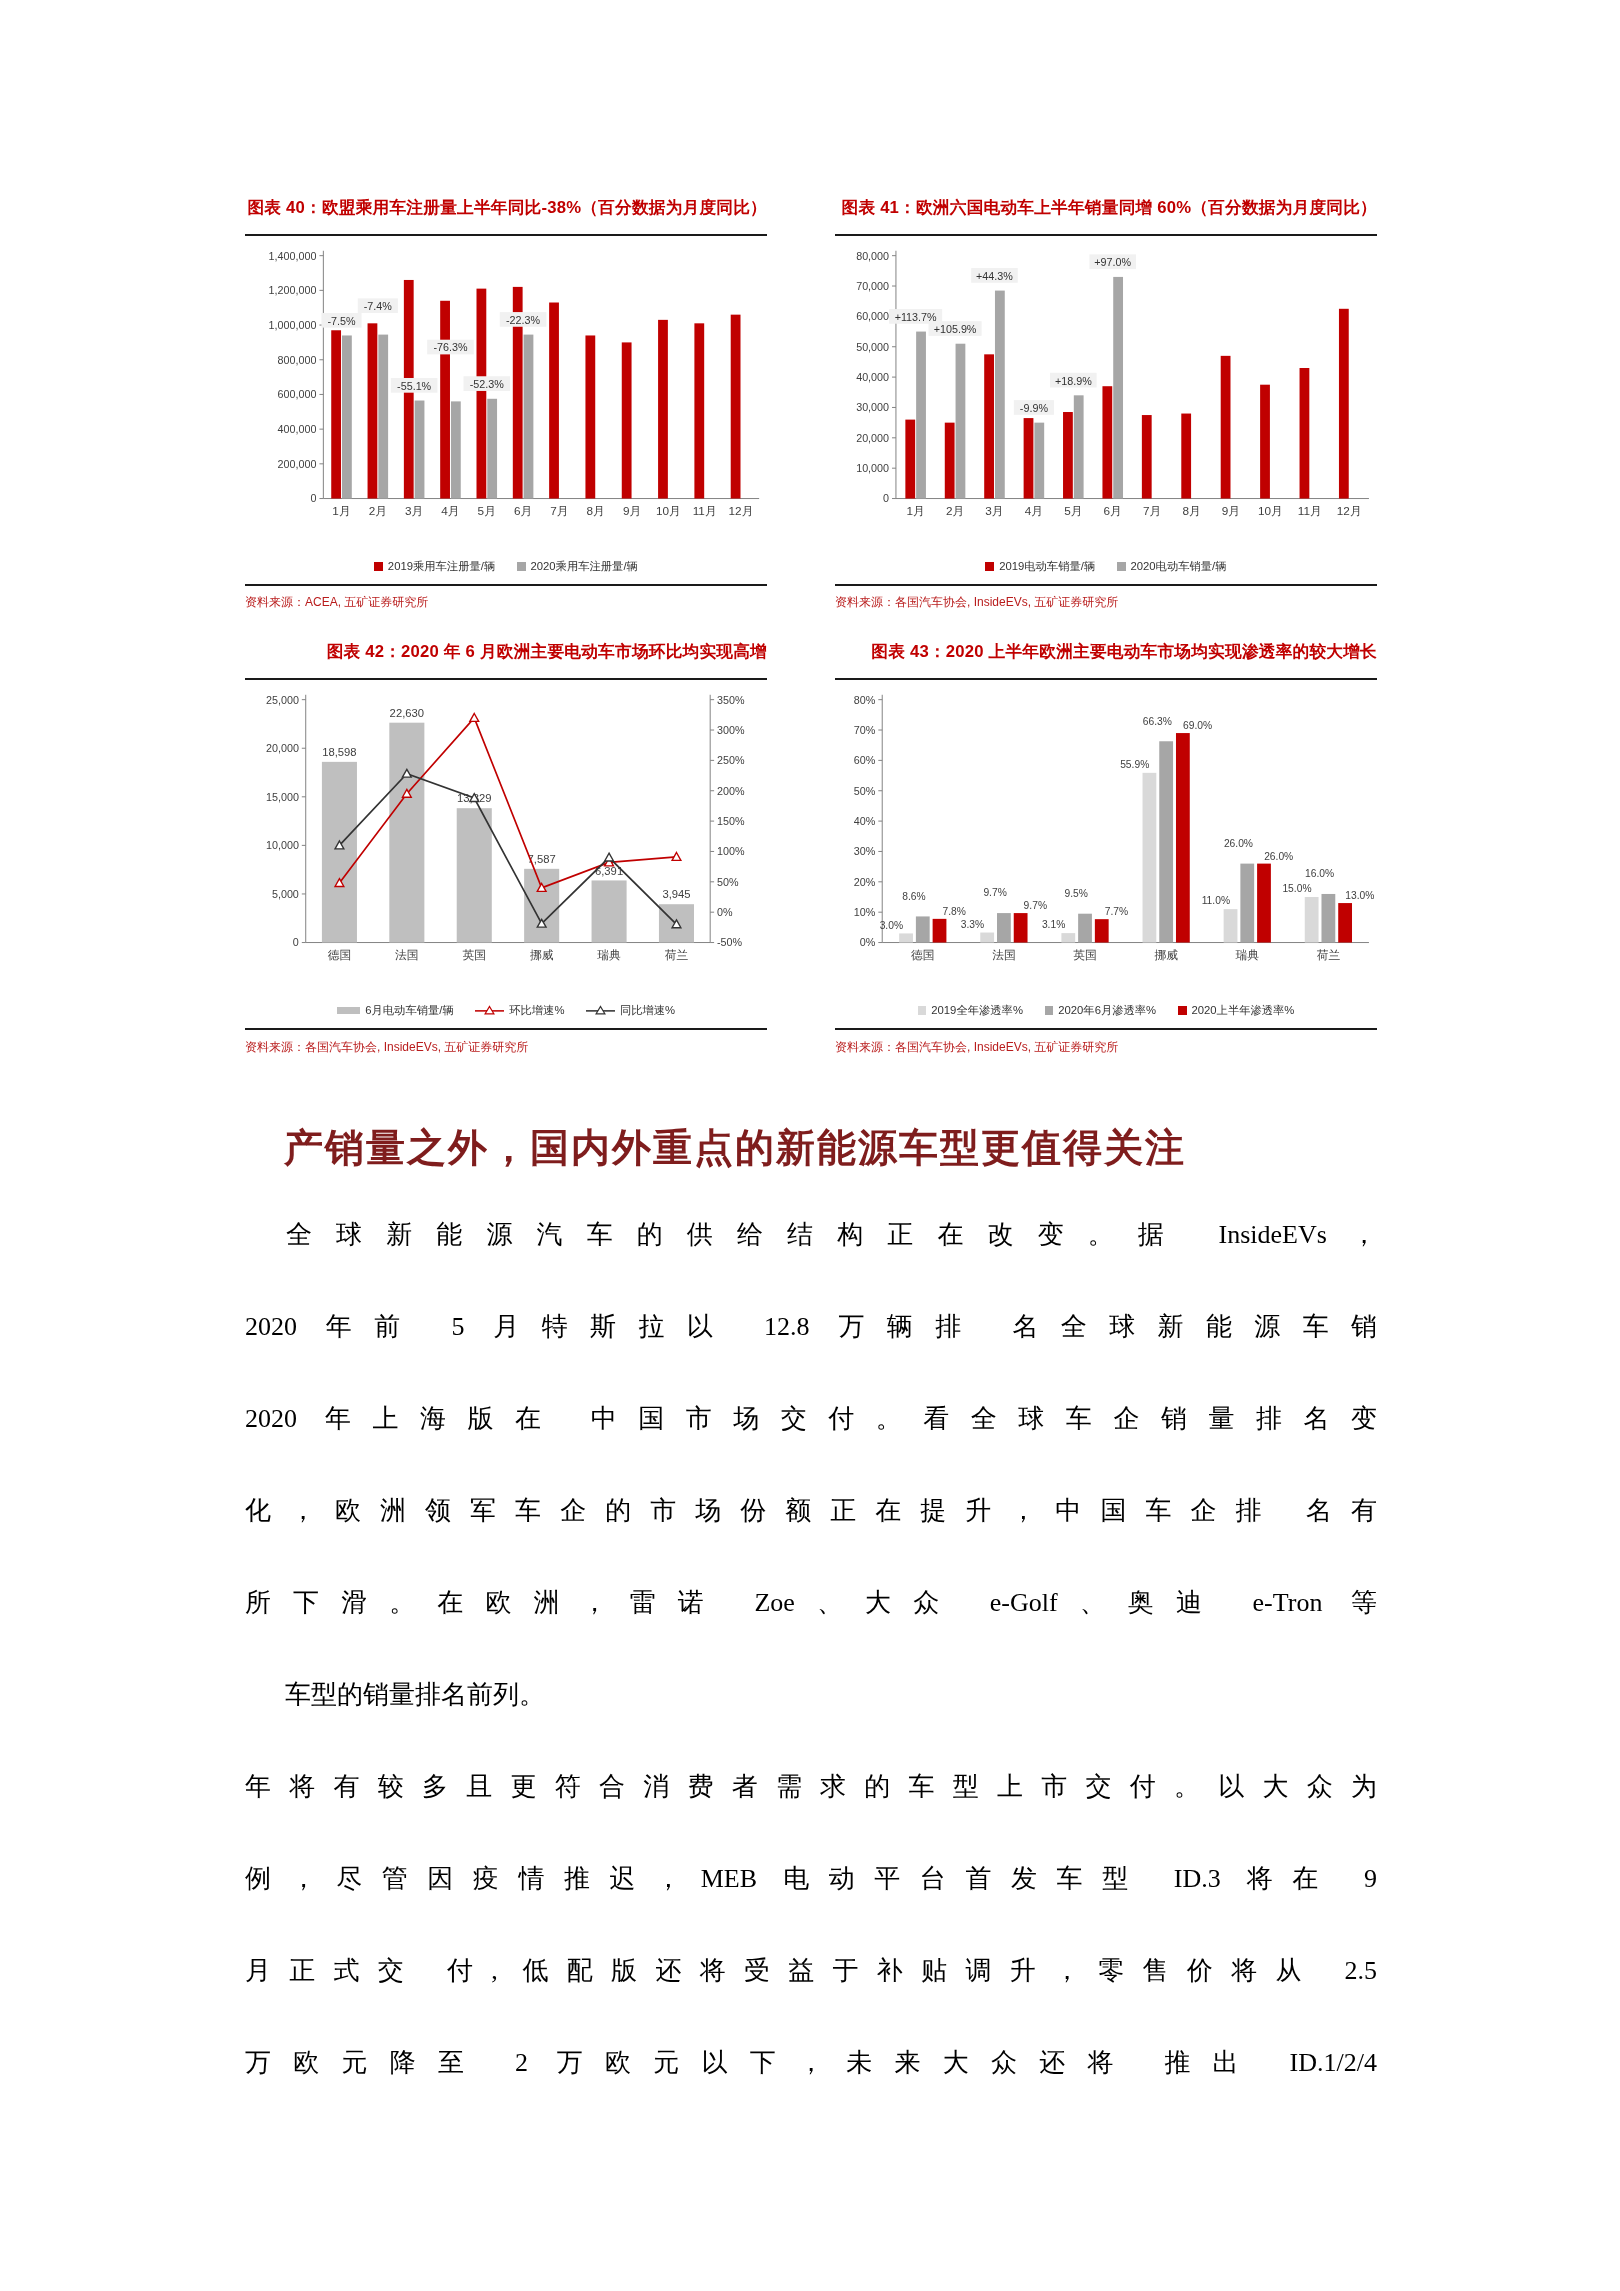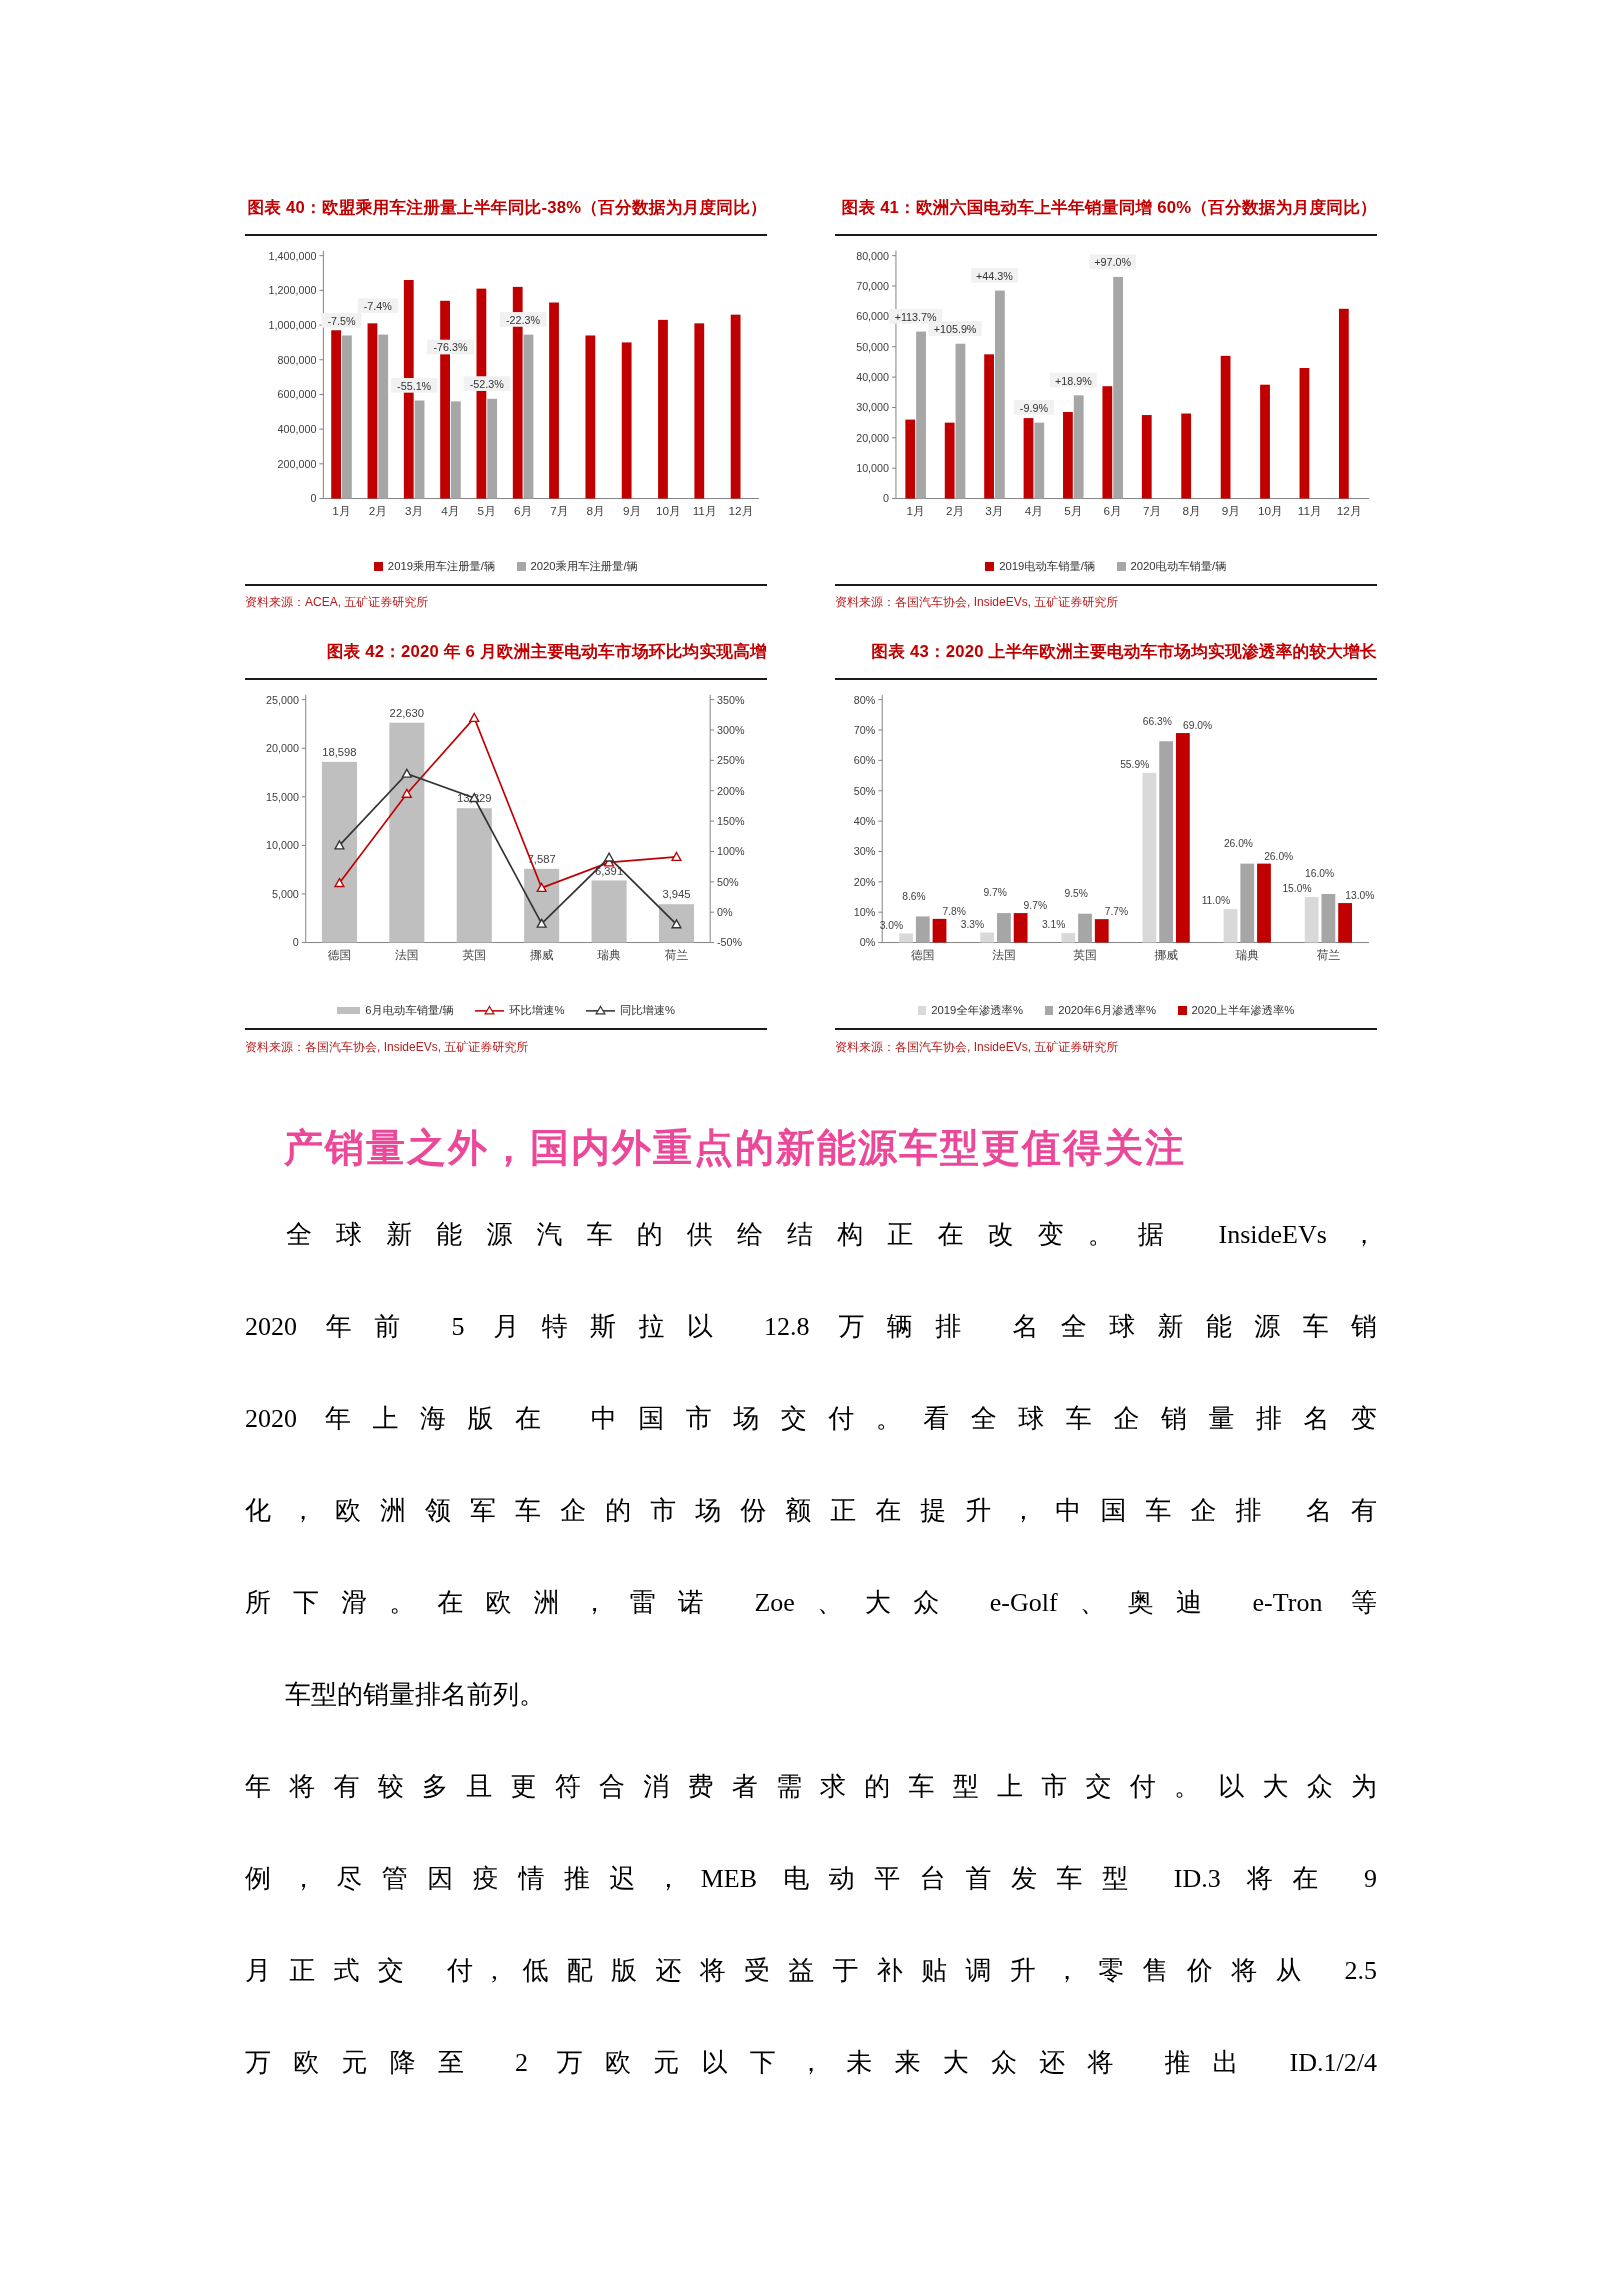--- a/index.html
+++ b/index.html
@@ -9,21 +9,21 @@
   figure.chart-block{margin:0;}
   .chart-title{font-size:16.7px;font-weight:bold;color:#C00000;padding-bottom:15px;
                border-bottom:2px solid #1a1a1a;letter-spacing:0.2px;text-align:right;}
   .chart-plot{margin-top:3.9px;}
   .chart-legend{display:flex;justify-content:center;gap:21.6px;font-size:11.3px;color:#333;
                 align-items:center;margin:0 0 9.8px 0;}
   .legend-item{display:inline-flex;align-items:center;gap:4.9px;margin-top:31px;}
   .legend-sw-sq{width:8.8px;height:8.8px;display:inline-block;}
   .legend-sw-bar{width:23.5px;height:6.9px;display:inline-block;}
   .chart-source{font-size:12px;color:#b91c1c;border-top:2px solid #1a1a1a;padding-top:8.8px;}
-  .section-heading{font-family:Liberation Sans, sans-serif;font-size:39px;font-weight:bold;color:#ec4899;
+  .section-heading{font-family:Liberation Sans, sans-serif;font-size:39px;font-weight:bold;color:#7f1d1d;
                    margin:65px 0 13.7px 39px;letter-spacing:2px;}
   .body-text{font-family:"Liberation Serif",serif;}
   .body-line{font-size:26px;color:#000;line-height:92px;height:92px;
              text-align:justify;text-align-last:justify;}
   .body-line.indent{text-indent:41px;}
   .body-line.plain{text-align-last:left;margin-left:40px;}
   svg text{font-family:"Liberation Sans",sans-serif;}
 </style>
 </head>
 <body>

